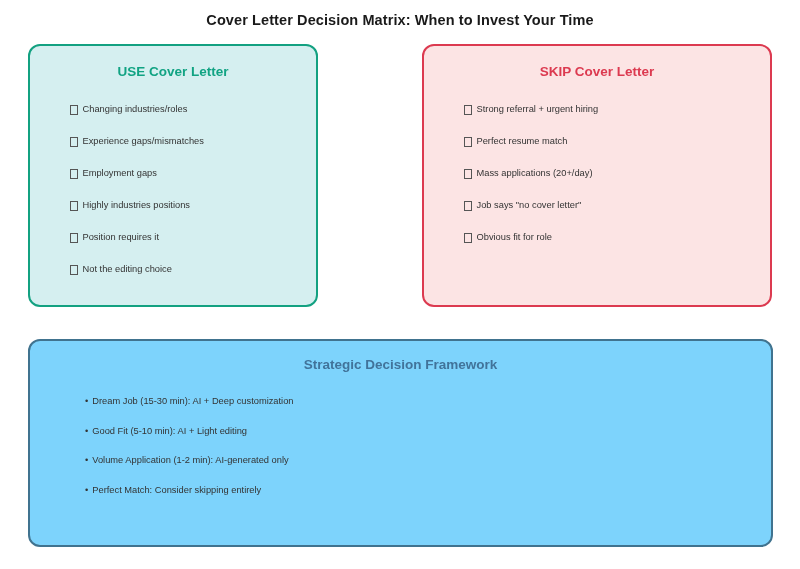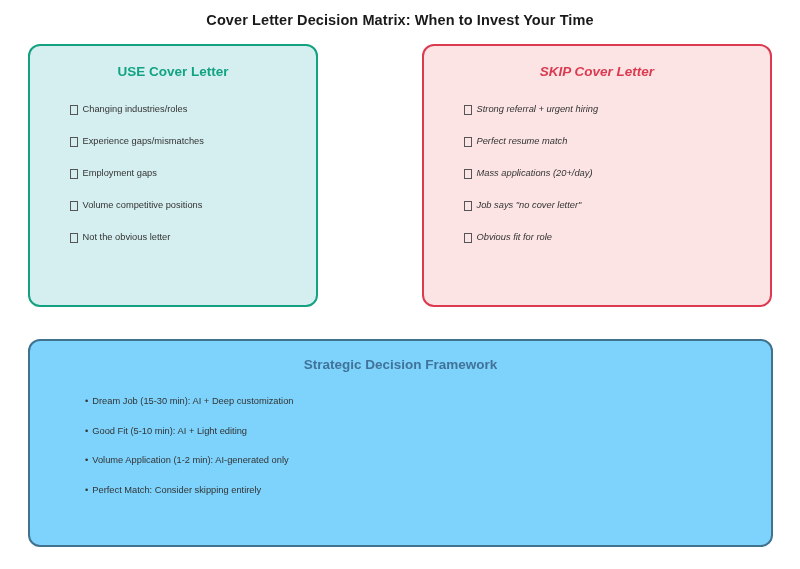--- a/index.html
+++ b/index.html
@@ -46,21 +46,20 @@
     border: 2.2px solid #13a181;
   }
 
   .panel-skip {
     left: 422px;
     top: 44px;
     width: 350px;
     height: 263px;
     background: #fce4e4;
     border: 2.2px solid #dc3a50;
-    font-style: italic;
   }
 
   .panel-framework {
     left: 28px;
     top: 339px;
     width: 745px;
     height: 208px;
     background: #7dd3fc;
     border: 2.2px solid #40738f;
   }
@@ -159,25 +158,29 @@
     <div class="check-item">
       <span class="tofu"></span>
       <span class="check-label">Experience gaps/mismatches</span>
     </div>
     <div class="check-item">
       <span class="tofu"></span>
       <span class="check-label">Employment gaps</span>
     </div>
     <div class="check-item">
       <span class="tofu"></span>
-      <span class="check-label">Volume competitive positions</span>
-    </div>
-    <div class="check-item">
-      <span class="tofu"></span>
-      <span class="check-label">Not the obvious letter</span>
+      <span class="check-label">Highly industries positions</span>
+    </div>
+    <div class="check-item">
+      <span class="tofu"></span>
+      <span class="check-label">Position requires it</span>
+    </div>
+    <div class="check-item">
+      <span class="tofu"></span>
+      <span class="check-label">Not the editing choice</span>
     </div>
   </div>
 </div>
 
 <div class="panel panel-skip">
   <div class="panel-heading">SKIP Cover Letter</div>
   <div class="checklist">
     <div class="check-item">
       <span class="tofu"></span>
       <span class="check-label">Strong referral + urgent hiring</span>

